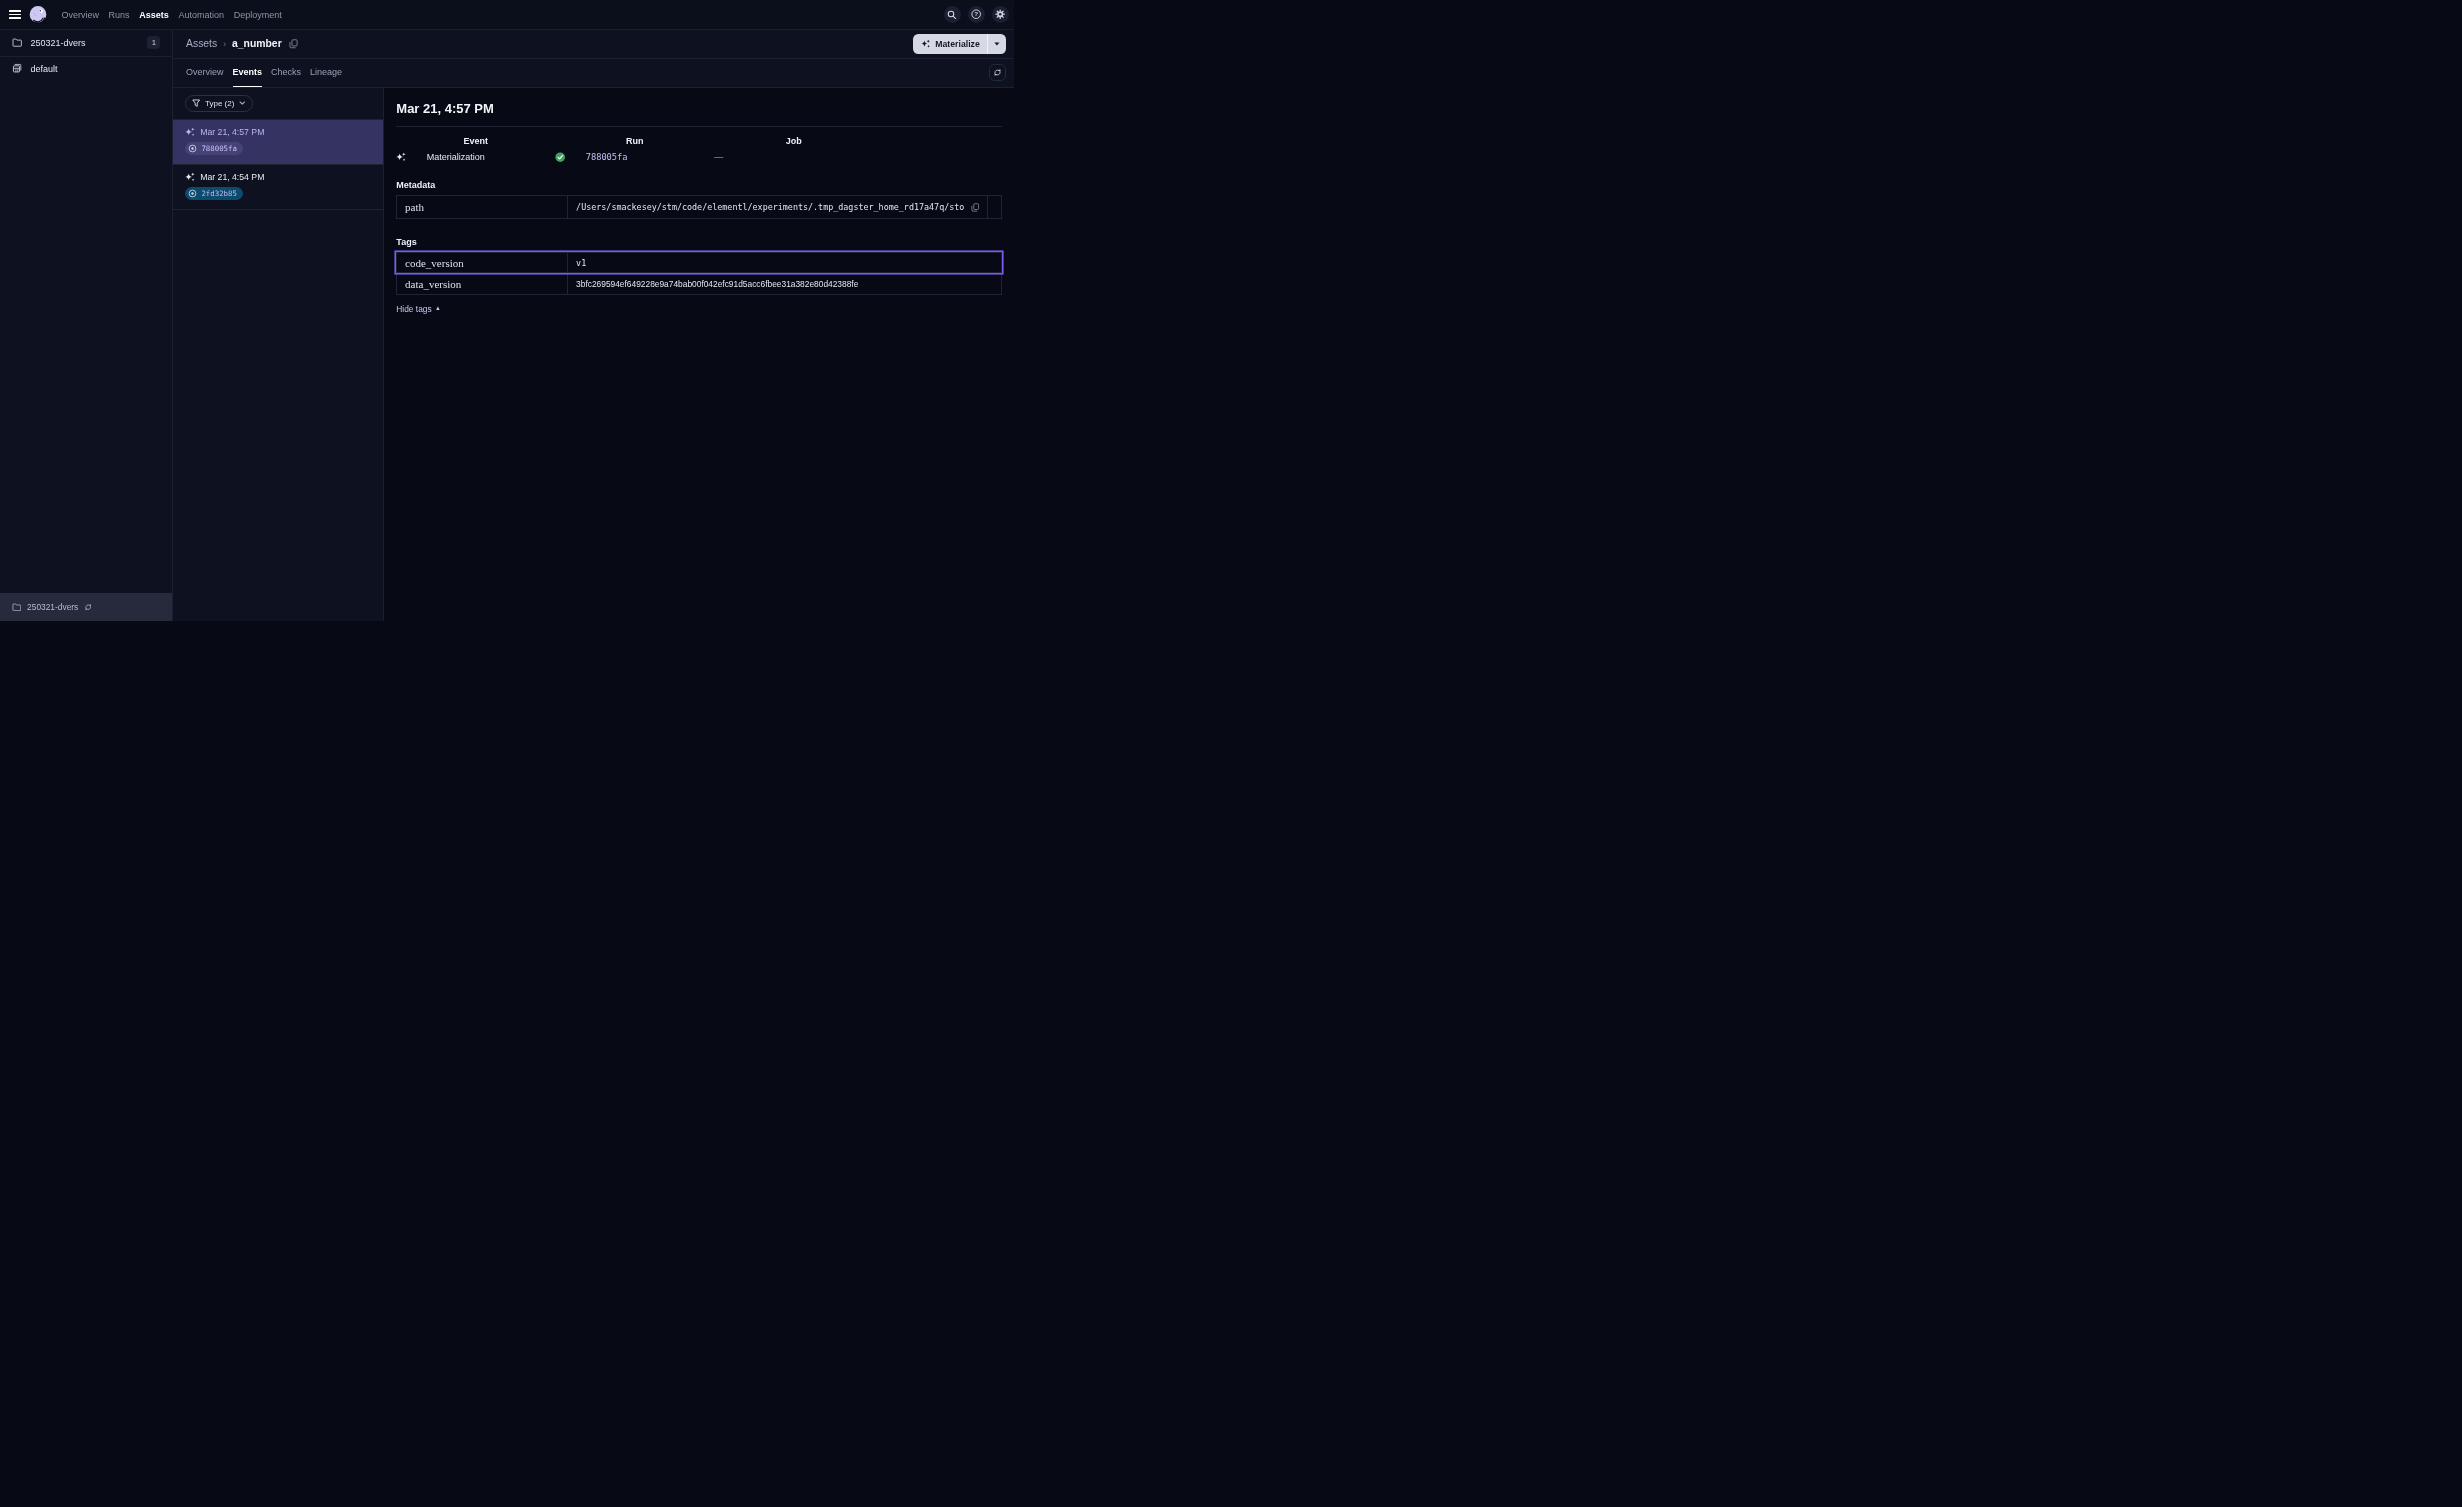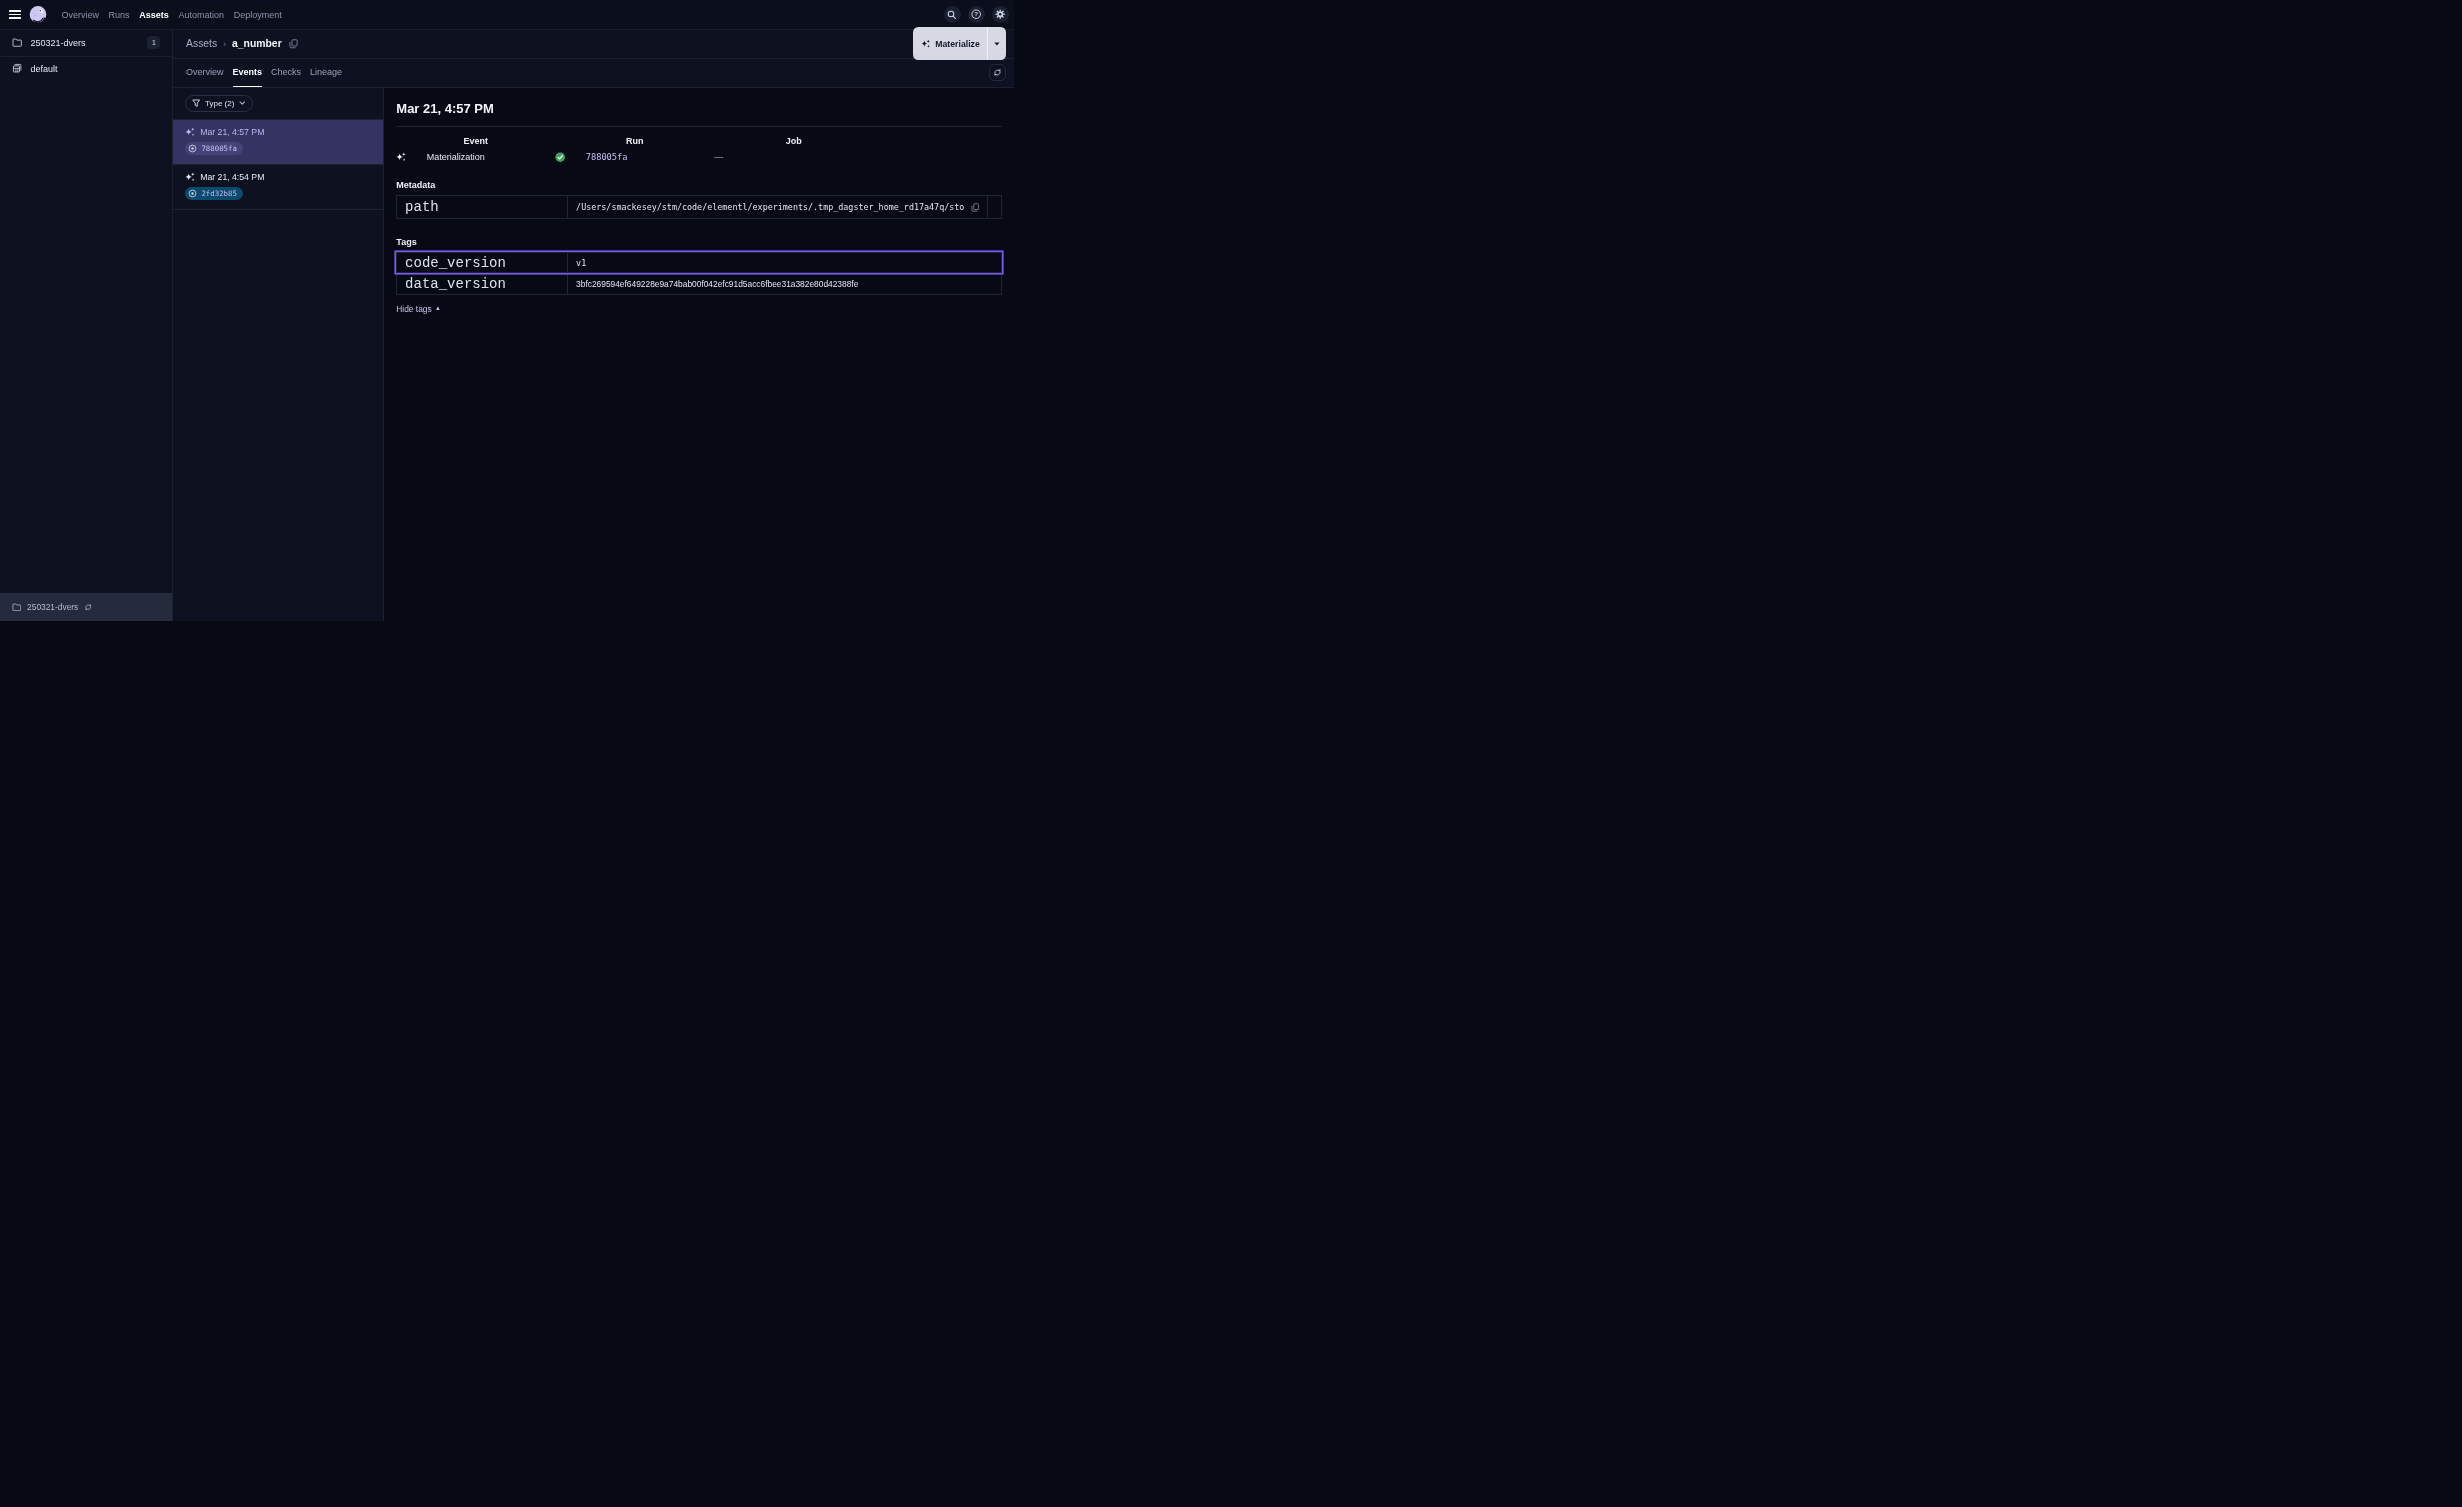--- a/index.html
+++ b/index.html
@@ -54,21 +54,21 @@
   .content { flex:1; display:flex; flex-direction:column; background:#0d1120; min-width:0; }
 
   .page-header { height:28.5px; border-bottom:0.6px solid #1c2132; display:flex; align-items:center; padding:0 7.8px 0 13px; }
   .breadcrumb { display:flex; align-items:center; gap:5.8px; font-size:10.4px; }
   .crumb-section { color:#a9b0c3; cursor:pointer; }
   .crumb-sep { color:#6e7590; font-size:9.7px; }
   .crumb-asset { color:#f3f5fa; font-weight:bold; }
   .copy-btn { color:#8a91a6; display:flex; margin-left:1.3px; cursor:pointer; }
   .header-spacer { flex:1; }
   .materialize-btn {
-    display:flex; height:33px; background:#d6d9e3;
+    display:flex; height:20px; background:#d6d9e3;
     border-radius:5.2px; color:#141828; font-size:8.7px; font-weight:bold; cursor:pointer;
   }
   .mat-main { display:flex; align-items:center; gap:4.5px; padding:0 7.1px 0 7.8px; }
   .mat-divider { width:0.6px; align-self:stretch; background:#f0f1f5; }
   .mat-caret { padding:0 6.5px; display:flex; align-items:center; }
 
   .tabs-row { height:29px; border-bottom:0.6px solid #1c2132; display:flex; align-items:stretch; padding:0 7.8px 0 13px; }
   .tabs { display:flex; gap:9px; font-size:9px; color:#99a0b5; }
   .tab { display:flex; align-items:center; border-bottom:1.3px solid transparent; cursor:pointer; padding-top:0.6px; }
   .tab.active { color:#ffffff; font-weight:bold; border-bottom-color:#ffffff; }
@@ -113,21 +113,21 @@
   .stat-value .spark { color:#e8eaf3; display:flex; }
   .run-link { font-family:"DejaVu Sans Mono", monospace; font-size:8.7px; color:#c4bdf5; cursor:pointer; }
   .dash { color:#99a1b5; }
 
   .section-title { font-size:9px; font-weight:bold; color:#eef1f7; margin-top:18px; margin-bottom:5.2px; }
 
   .grid-table { width:606px; border:0.6px solid #202536; }
   .grid-row { display:flex; height:21.4px; }
   .cell-key {
     width:171px; padding:0 7.8px; display:flex; align-items:center;
-    border-right:0.6px solid #202536; font-family:Liberation Mono, monospace; font-size:14px; color:#dde1ed;
+    border-right:0.6px solid #202536; font-family:Liberation Serif, serif; font-size:11px; color:#dde1ed;
   }
   .cell-value { flex:1; padding:0 7.8px; display:flex; align-items:center; gap:5.8px; min-width:0; }
   .cell-value.bordered { border-right:0.6px solid #202536; }
   .cell-end { width:13px; }
   .path-link {
     font-family:"DejaVu Sans Mono", monospace; font-size:8.4px; color:#e3e6f1;
     text-decoration:underline; text-underline-offset:1.9px; white-space:nowrap; overflow:hidden; cursor:pointer;
   }
 
   .tags-table { width:606px; margin-top:1.9px; }

